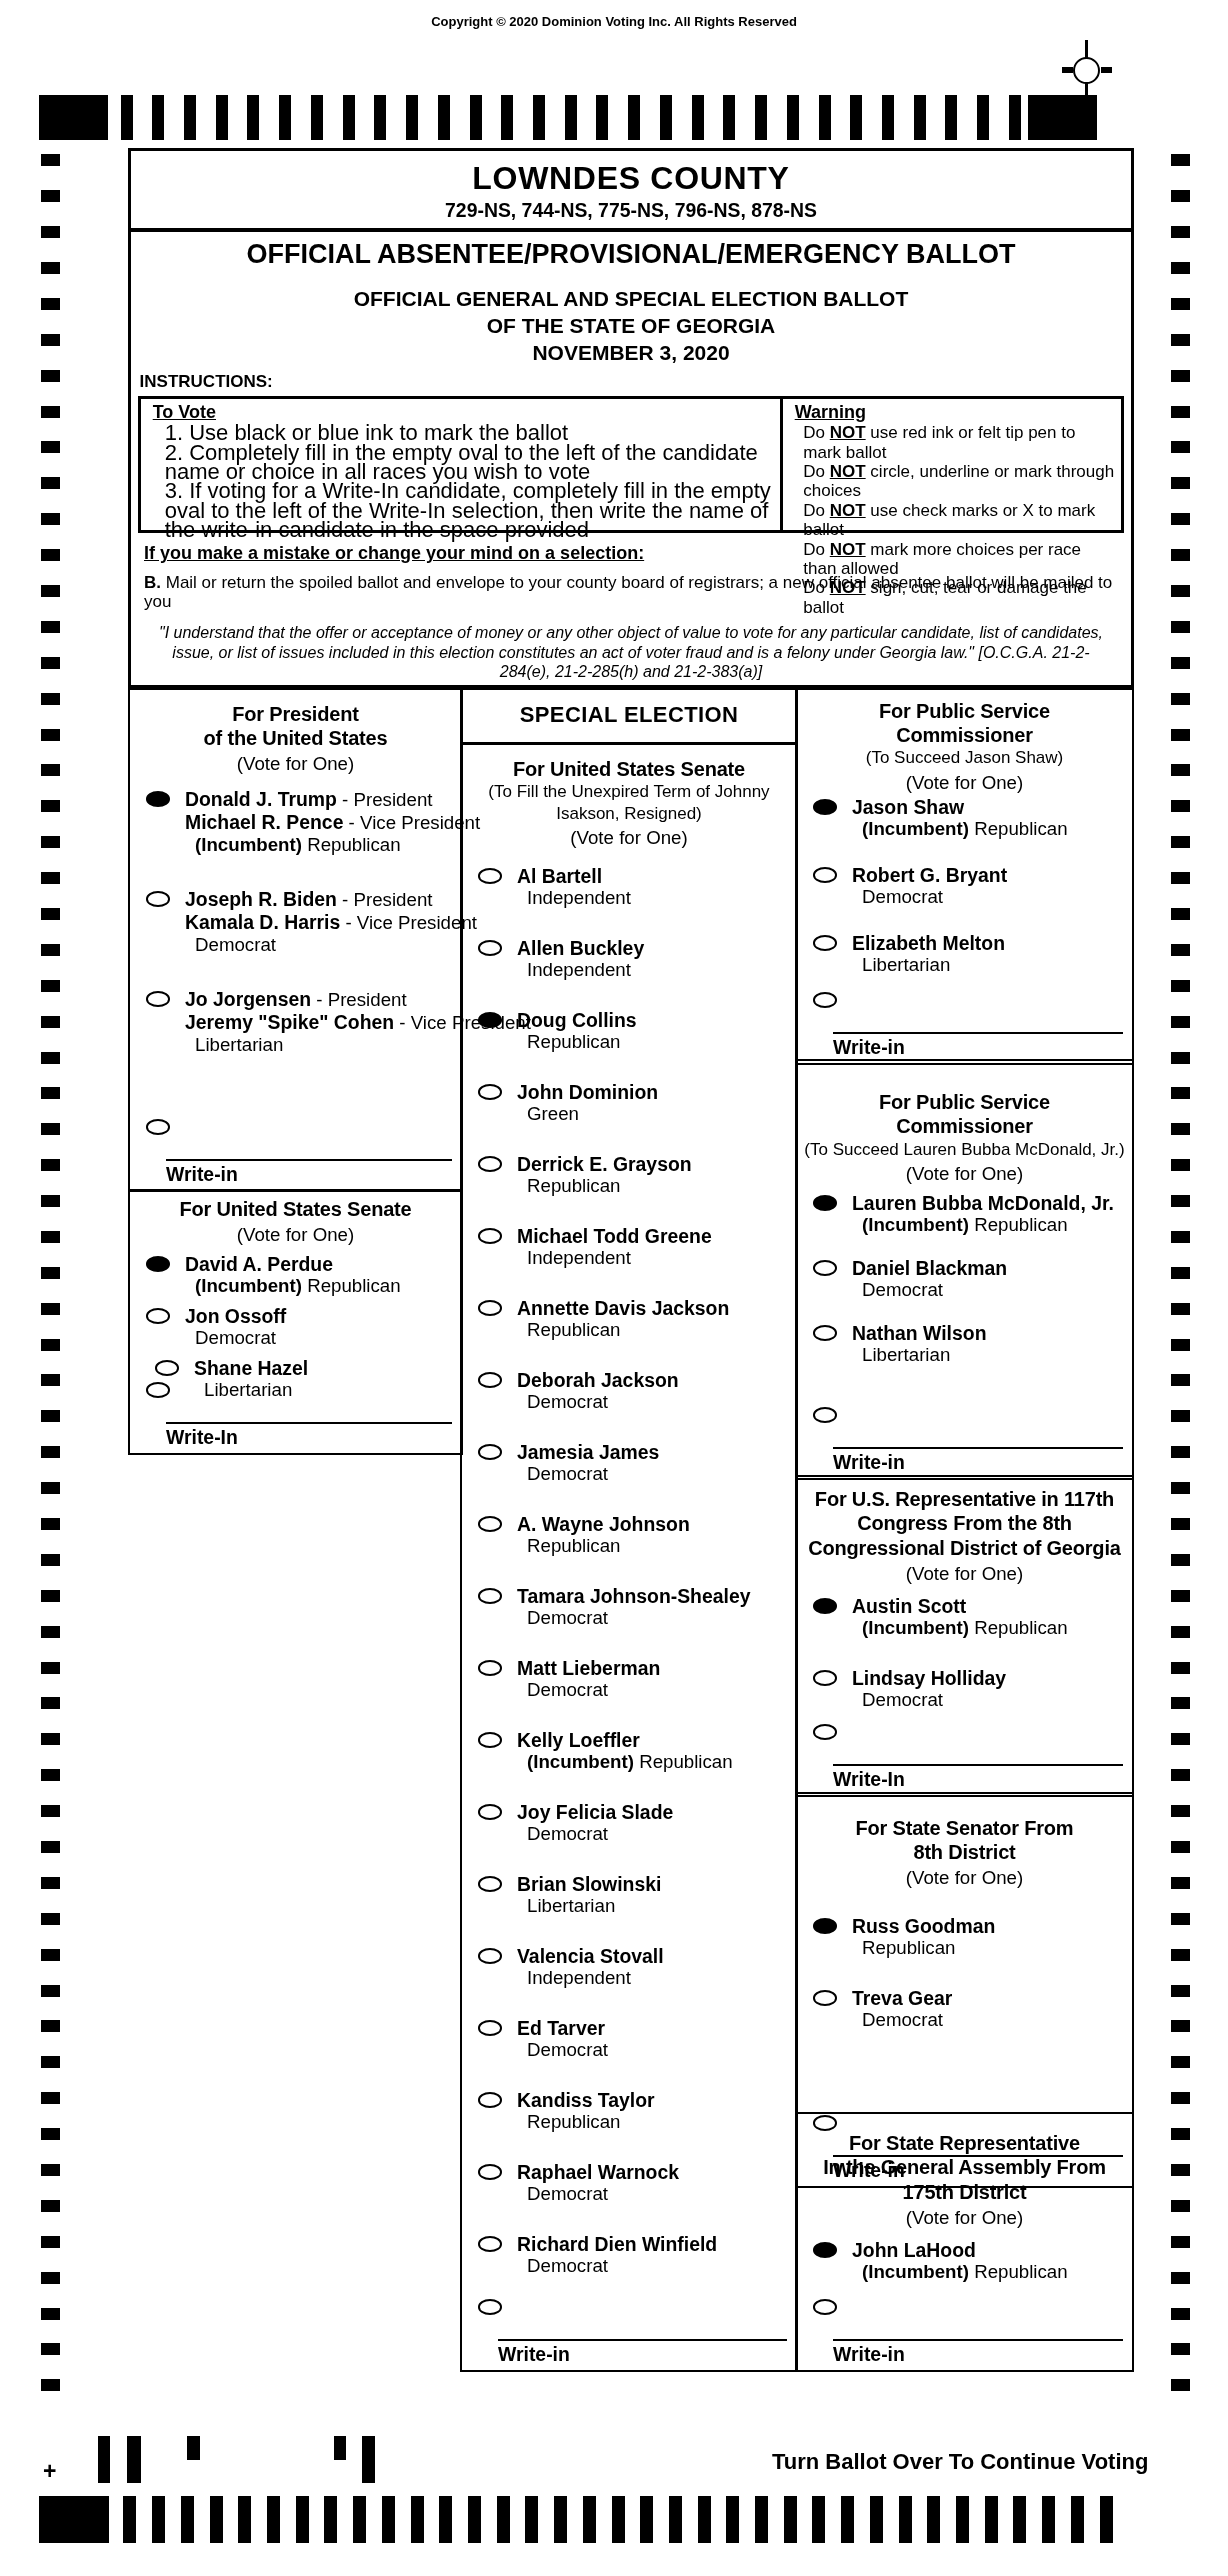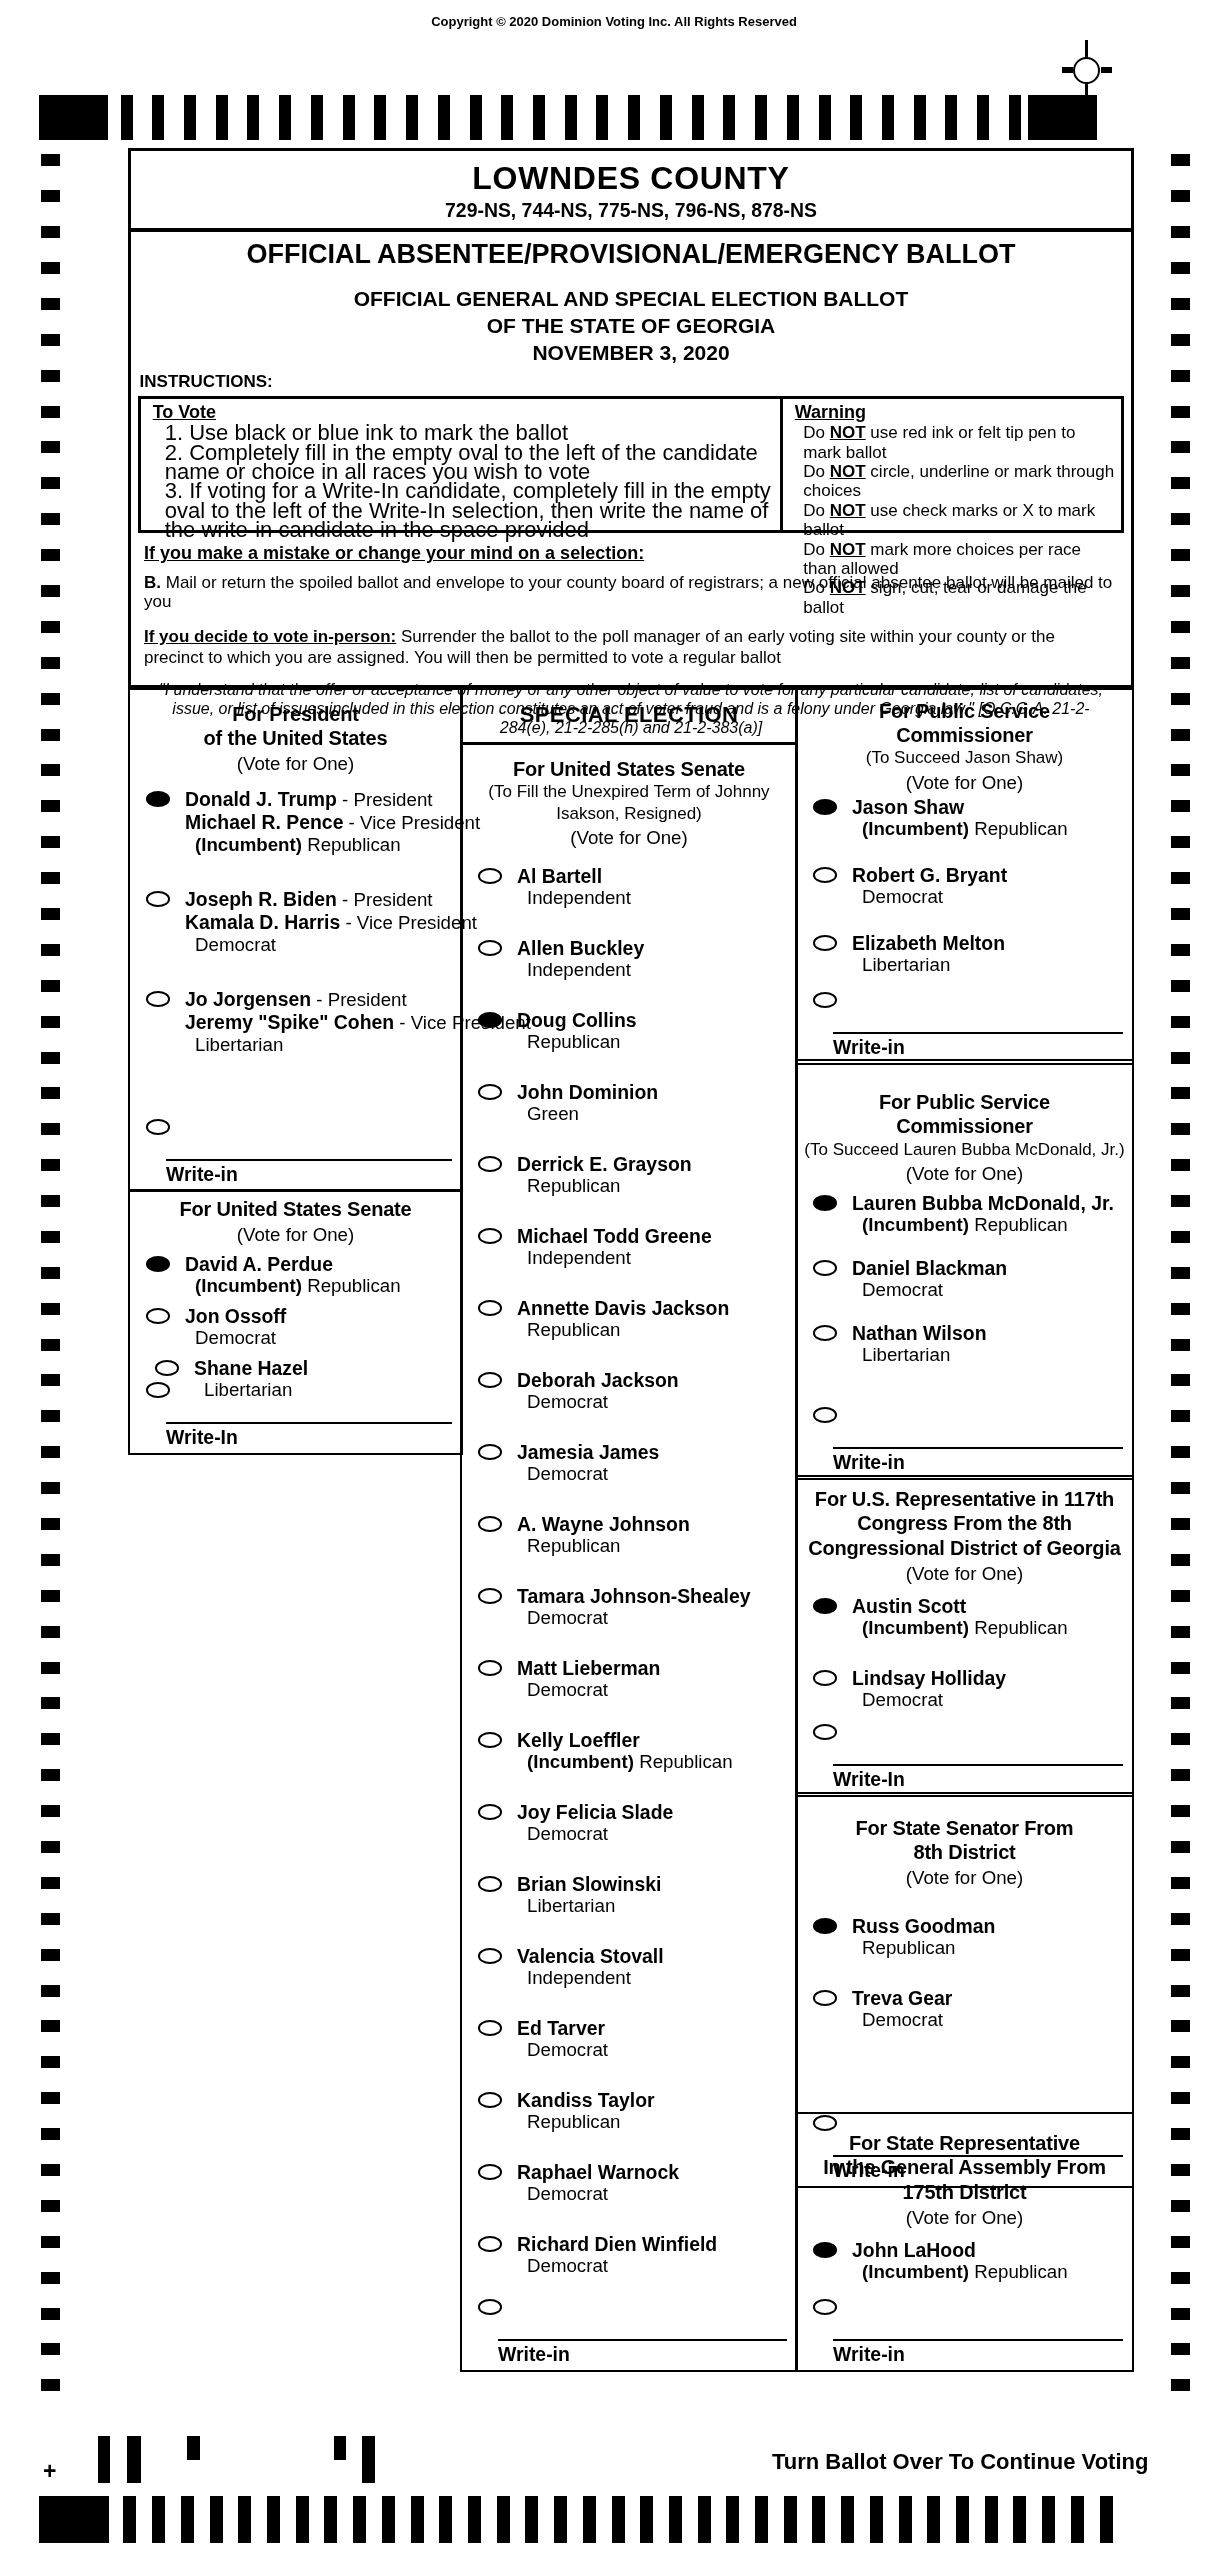--- a/index.html
+++ b/index.html
@@ -306,23 +306,20 @@
             <div class="iw-item"><span>Do </span><span class="b undl">NOT</span><span> mark more choices per race than allowed</span></div>
             <div class="iw-item"><span>Do </span><span class="b undl">NOT</span><span> sign, cut, tear or damage the ballot</span></div>
           </div>
       </div>
     </div>
 
     <div class="mistake-title">If you make a mistake or change your mind on a selection:</div>
     <div class="mline">
       <span class="b">B.</span><span> Mail or return the spoiled ballot and envelope to your county board of registrars; a new official absentee ballot will be mailed to you</span>
     </div>
-    <div class="inperson">
-      <span class="b undl">If you decide to vote in-person:</span><span>  Surrender the ballot to the poll manager of an early voting site within your county or the precinct to which you are assigned.  You will then be permitted to vote a regular ballot</span>
-    </div>
     <div class="oath">"I understand that the offer or acceptance of money or any other object of value to vote for any particular candidate, list of candidates, issue, or list of issues included in this election constitutes an act of voter fraud and is a felony under Georgia law." [O.C.G.A. 21-2-284(e), 21-2-285(h) and 21-2-383(a)]</div>
   </div>
 
   <div id="contests">
       <div class="box" style="left: 128px; top: 688px; width: 335px; height: 504px;">
         <div style="padding-top: 11.5px;">
           <div class="c-title">For President</div>
           <div class="c-title">of the United States</div>
           <div class="c-vote">(Vote for One)</div>
         </div>

